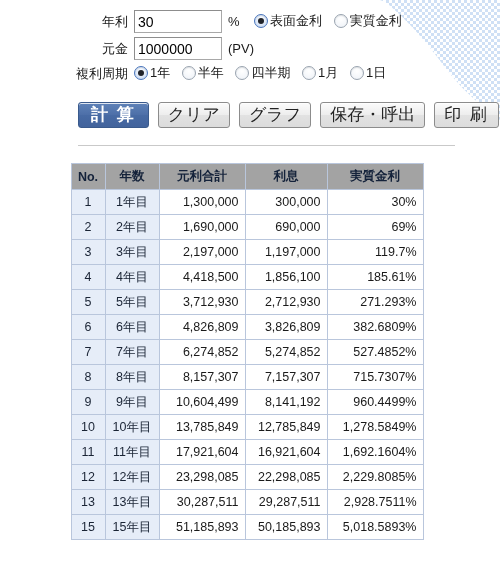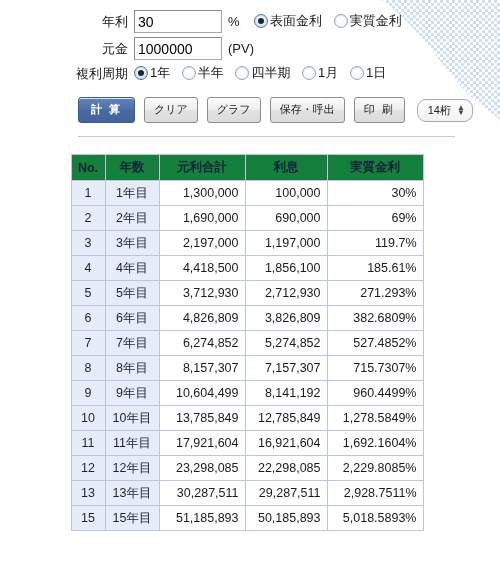--- a/index.html
+++ b/index.html
@@ -109,21 +109,21 @@
 
   
   .btn-row {
     margin: 12px 0 0 78px;
     display: flex;
     align-items: center;
     gap: 9px;
   }
   .btn {
     font-family: "Liberation Sans", "DejaVu Sans", sans-serif;
-    font-size: 11px;
+    font-size: 17px;
     color: #222;
     background: linear-gradient(to bottom, #fbfbfb 0%, #ededed 50%, #e2e2e2 51%, #dcdcdc 100%);
     border: 1px solid #8c8c8c;
     border-radius: 3px;
     padding: 5px 9px 6px;
     line-height: 13px;
     cursor: pointer;
     white-space: nowrap;
     box-shadow: 0 1px 0 rgba(255,255,255,0.8) inset;
   }
@@ -178,21 +178,21 @@
     background: #fff;
   }
   table.result th,
   table.result td {
     border: 1px solid #b9c6dc;
     height: 24px;
     padding: 0 6px;
     font-weight: normal;
   }
   table.result thead th {
-    background: #15803d;
+    background: #a3a3a3;
     font-weight: bold;
     text-align: center;
     color: #14223a;
     height: 25px;
   }
   table.result td.c-no,
   table.result td.c-year {
     background: #e6edf8;
     text-align: center;
     color: #1a2435;
@@ -323,21 +323,21 @@
           <th>元利合計</th>
           <th>利息</th>
           <th>実質金利</th>
         </tr>
       </thead>
       <tbody id="results-body">
           <tr>
             <td class="c-no">1</td>
             <td class="c-year">1年目</td>
             <td class="c-num">1,300,000</td>
-            <td class="c-num">100,000</td>
+            <td class="c-num">300,000</td>
             <td class="c-num">30%</td>
           </tr>
           <tr>
             <td class="c-no">2</td>
             <td class="c-year">2年目</td>
             <td class="c-num">1,690,000</td>
             <td class="c-num">690,000</td>
             <td class="c-num">69%</td>
           </tr>
           <tr>

